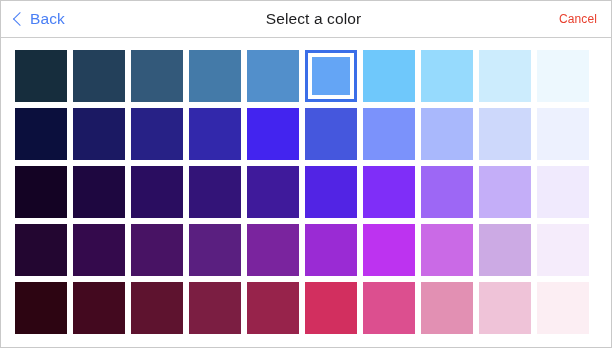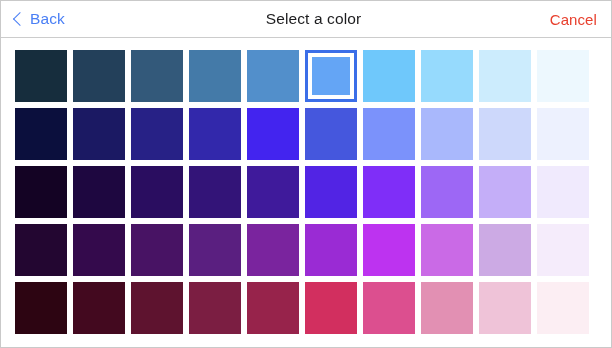--- a/index.html
+++ b/index.html
@@ -73,21 +73,21 @@
     pointer-events: none;
     margin-left: 15px;
   }
   .nav-cancel {
     position: absolute;
     right: 14px;
     top: 0;
     height: 36px;
     display: flex;
     align-items: center;
-    font-size: 15px;
+    font-size: 12px;
     color: #e8402e;
     cursor: pointer;
     user-select: none;
     letter-spacing: 0.1px;
   }
 
   
   .palette {
     position: absolute;
     left: 14px;

